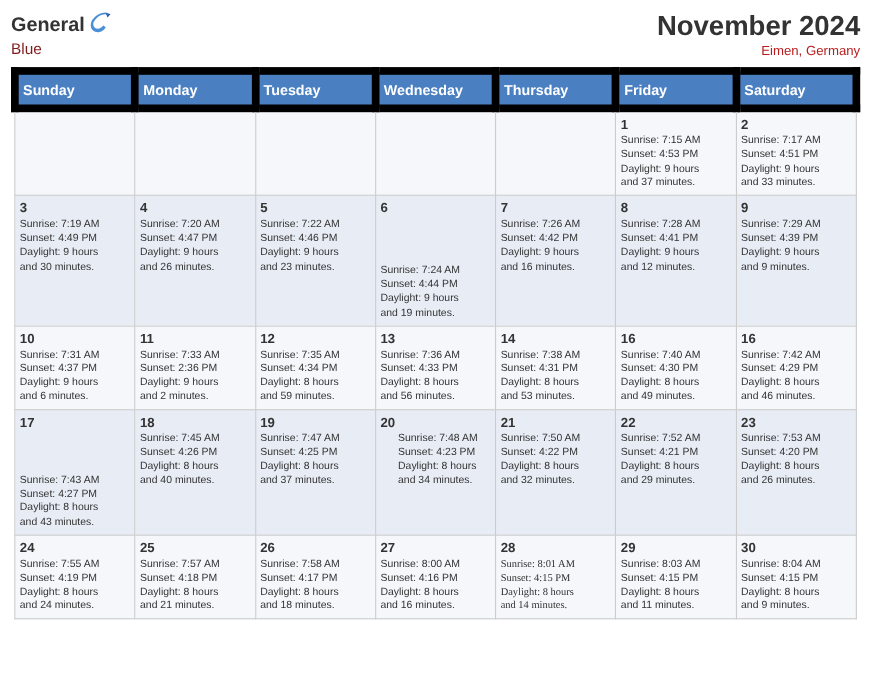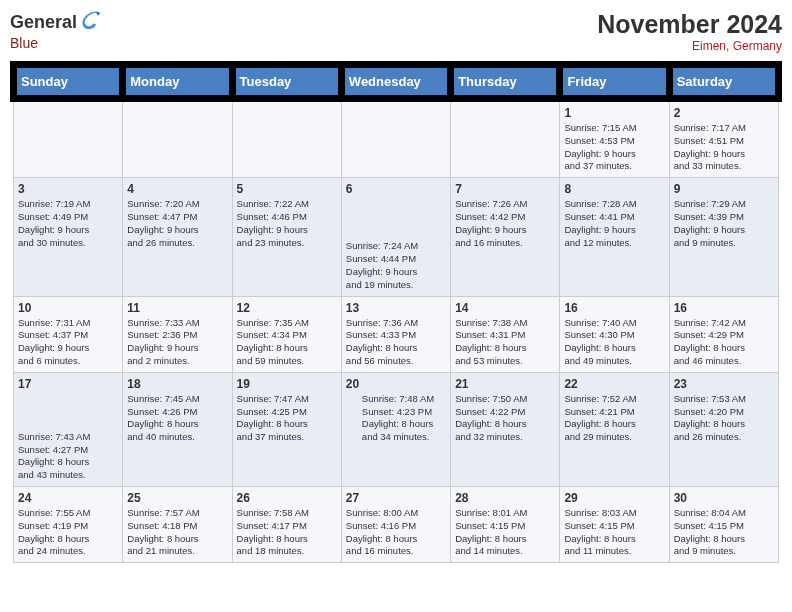--- a/index.html
+++ b/index.html
@@ -322,21 +322,21 @@
         </td>
         <td>
           <span class="day-num">27</span>
           <div class="day-info" style="white-space: pre-line;">Sunrise: 8:00 AM
 Sunset: 4:16 PM
 Daylight: 8 hours
 and 16 minutes.</div>
         </td>
         <td>
           <span class="day-num">28</span>
-          <div class="day-info" style="white-space: pre-line;">Sunrise: 8:01 AM
+          <div class="day-info" style="white-space: pre-line; font-family: Liberation Serif, serif;">Sunrise: 8:01 AM
 Sunset: 4:15 PM
 Daylight: 8 hours
 and 14 minutes.</div>
         </td>
         <td>
           <span class="day-num">29</span>
           <div class="day-info" style="white-space: pre-line;">Sunrise: 8:03 AM
 Sunset: 4:15 PM
 Daylight: 8 hours
 and 11 minutes.</div>

